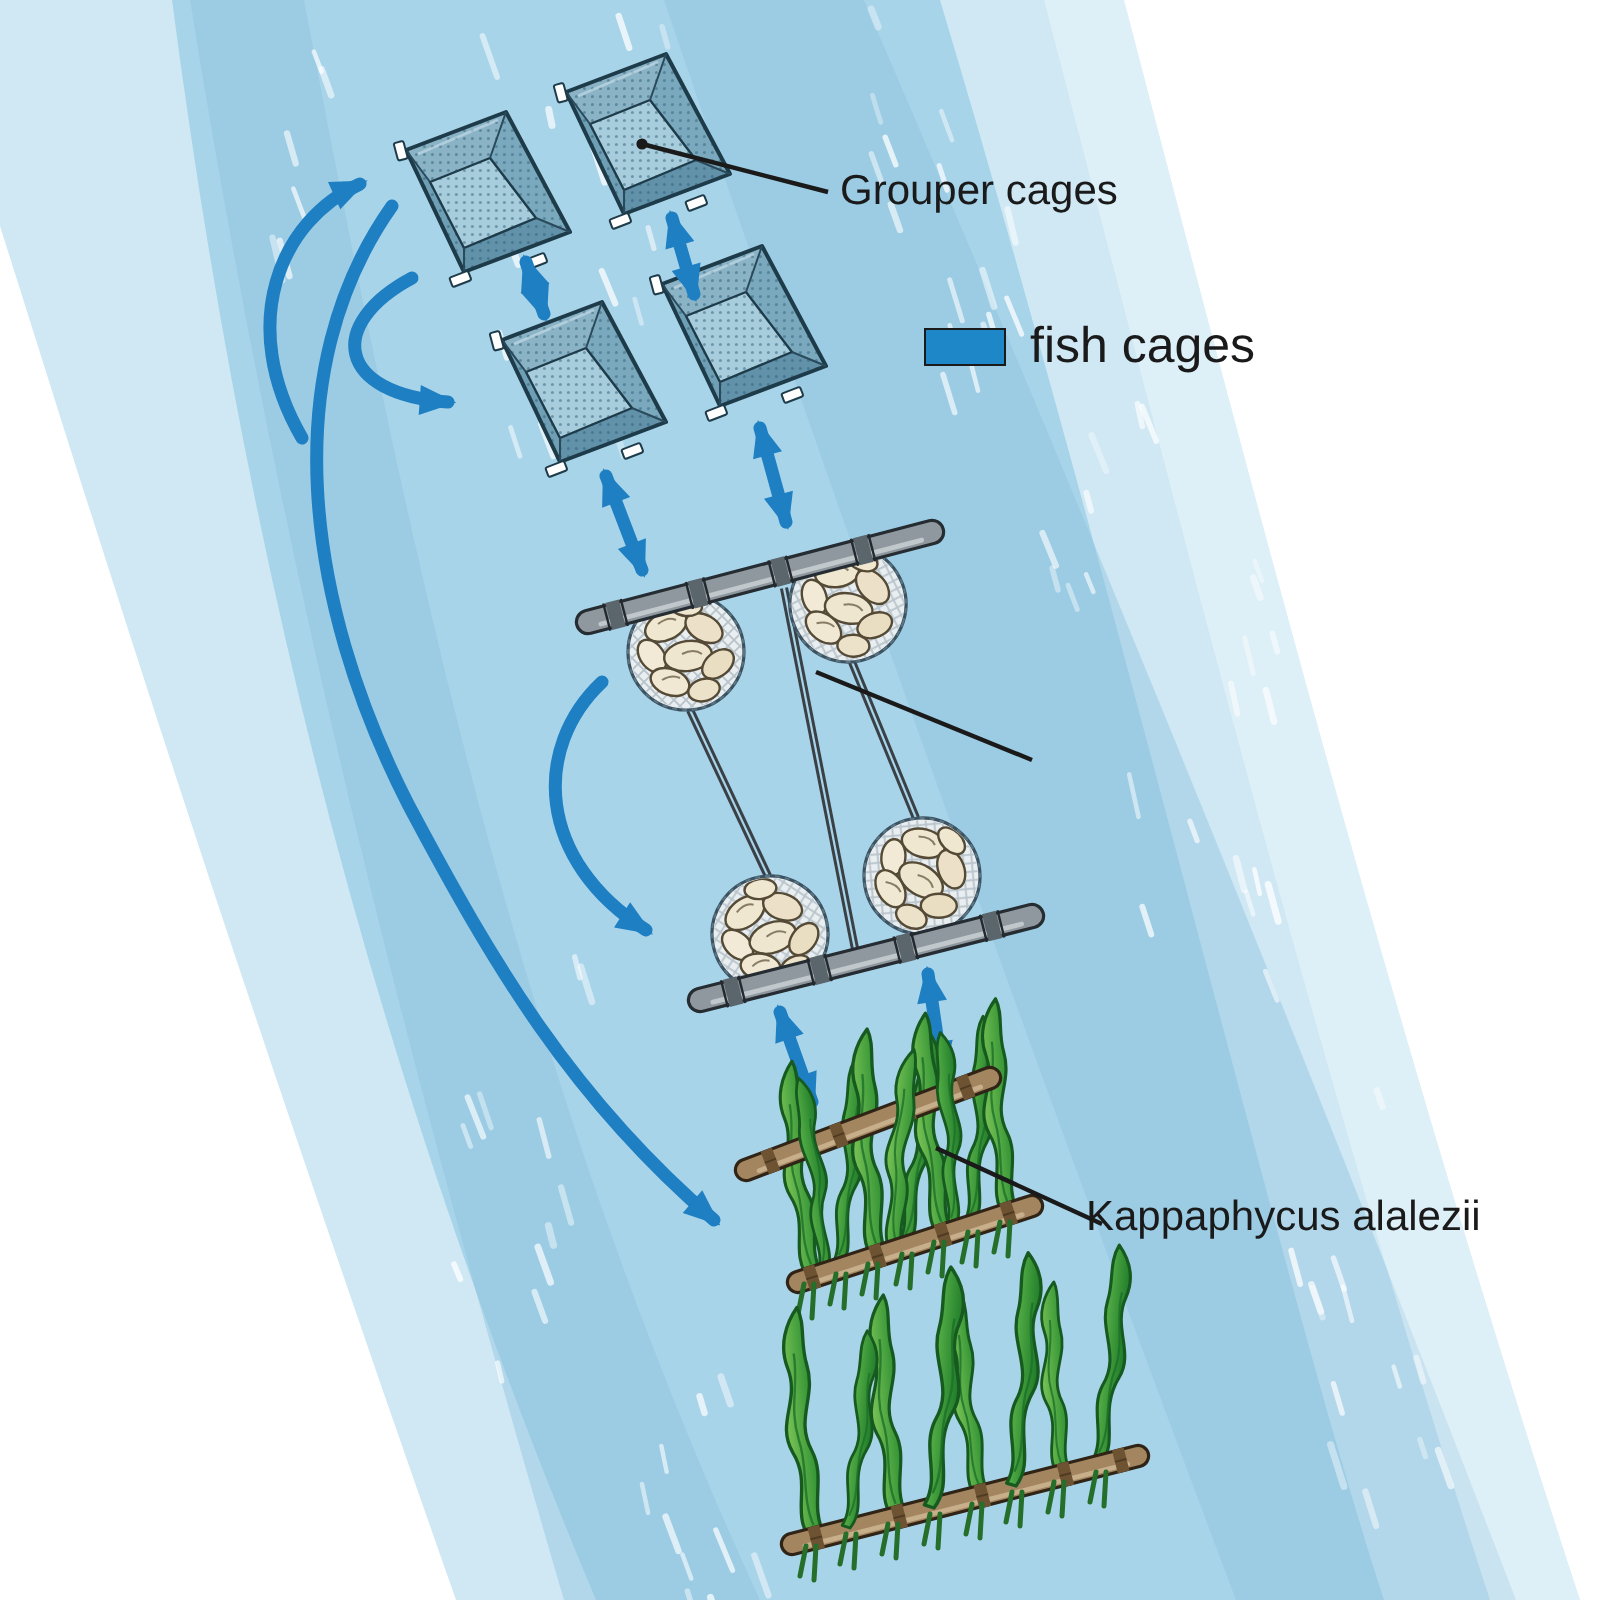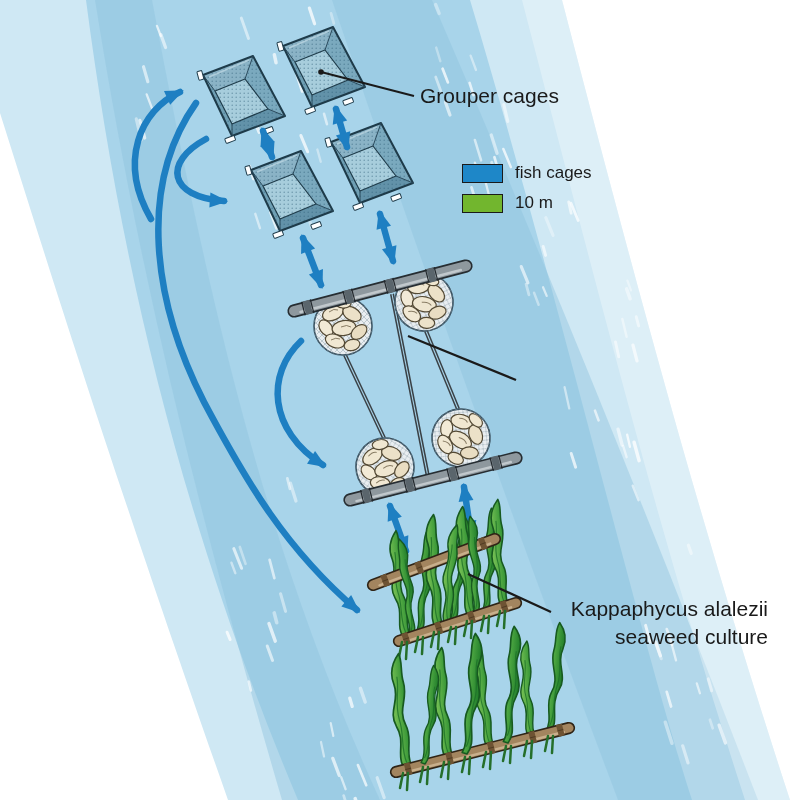--- a/index.html
+++ b/index.html
@@ -4,25 +4,25 @@
 <style>
   html,body{margin:0;padding:0;background:#fff;}
   .stage{position:relative;width:800px;height:800px;background:#fff;overflow:hidden;
          font-family:"Liberation Sans",sans-serif;text-decoration:underline;}
   .stage svg{position:absolute;left:0;top:0;}
   .flow{fill:none;stroke:var(--flow_arrow,#1e7fc2);stroke-width:6.5;stroke-linecap:round;}
   .dbl{stroke:var(--flow_arrow,#1e7fc2);stroke-width:6.5;stroke-linecap:round;}
   .pointer{stroke:var(--pointer_line,#1a1a1a);stroke-width:2.2;fill:none;}
   .streak{stroke:#fff;stroke-linecap:round;fill:none;}
   .label{position:absolute;font-size:21px;color:var(--text,#1a1a1a);white-space:nowrap;}
-  .seaweed-label{text-align:right;white-space:normal;line-height:28px;}
+  .seaweed-label{text-align:left;white-space:normal;line-height:28px;}
   .legend{position:absolute;display:flex;flex-direction:column;}
   .legend-row{display:flex;align-items:center;gap:12px;height:30px;}
   .legend-swatch{width:41px;height:19px;border:1.7px solid #1a1a1a;box-sizing:border-box;flex:0 0 auto;}
-  .legend-label{font-size:17px;color:var(--text,#1a1a1a);white-space:nowrap;}
+  .legend-label{font-size:25px;color:var(--text,#1a1a1a);white-space:nowrap;}
 </style>
 </head>
 <body>
 
 <div class="stage">
 
 <svg id="art" width="800" height="800" viewBox="0 0 800 800">
   <defs>
     <marker id="ah" viewBox="0 0 12 10" markerWidth="20" markerHeight="17" refX="9" refY="5" orient="auto-start-reverse" markerUnits="userSpaceOnUse">
       <path d="M0.5,0.5 L11.5,5 L0.5,9.5 Z" fill="#1e7fc2"></path>
@@ -369,25 +369,20 @@
   </g>
 </svg>
 
 <div class="label" style="left:420px;top:84px">Grouper cages</div>
 
 <div class="legend" id="legend" style="left:462px;top:158px">
       <div class="legend-row">
         <div class="legend-swatch" style="background: rgb(30, 135, 200);"></div>
         <span class="legend-label">fish cages</span>
       </div>
-      <div class="legend-row">
-        <div class="legend-swatch" style="background: rgb(114, 182, 46);"></div>
-        <span class="legend-label">10 m</span>
-      </div>
     </div>
 
 
 <div class="label seaweed-label" style="left:543px;top:595px;width:225px">
   <div>Kappaphycus alalezii</div>
-  <div>seaweed culture</div>
 </div>
 
 </div>
 
 </body></html>

